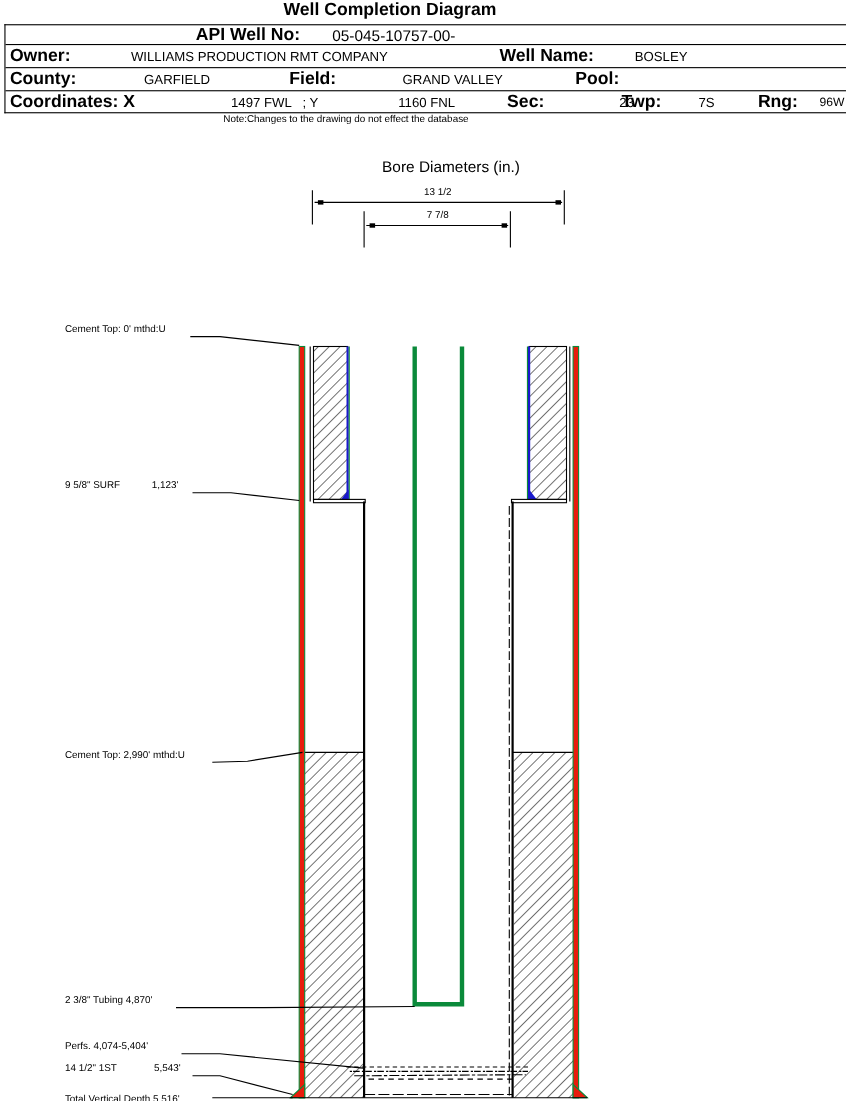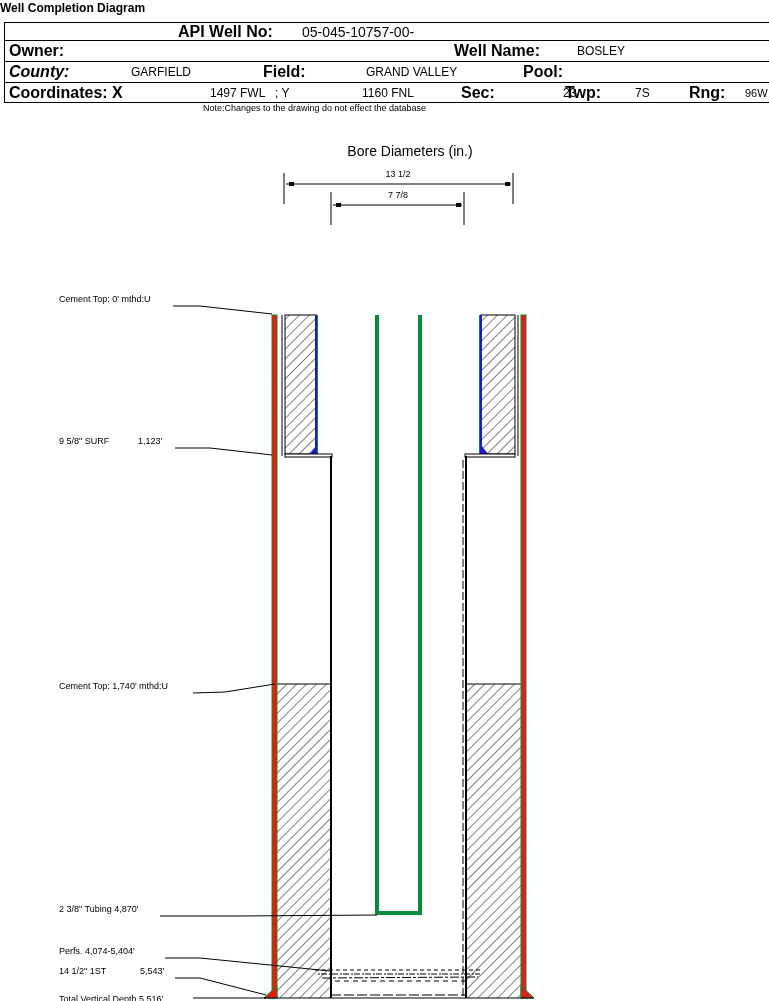--- a/index.html
+++ b/index.html
@@ -1,17 +1,17 @@
 <!DOCTYPE html>
 <html><head>
 <meta charset="utf-8">
 <style>
   html, body { margin:0; padding:0; background:#fff; }
   body { width:769px; height:1001px; position:relative; overflow:hidden; font-family:"Liberation Sans", sans-serif; color:#000; }
-  .title { position:absolute; left:0; width:709px; top:1px; text-align:left; font-weight:bold; font-size:12px; }
+  .title { position:absolute; left:0; width:709px; top:1px; text-align:center; font-weight:bold; font-size:16px; }
   .hdr { position:absolute; left:4px; width:790px; border:1px solid #000; border-right:none; }
   .row { position:absolute; left:0; right:0; height:20px; border-bottom:1px solid #000; }
   .row:last-child { border-bottom:none; }
   .t { position:absolute; white-space:nowrap; font-size:12px; line-height:20px; }
   .lab { font-weight:bold; font-size:16px; line-height:20px; }
   .note { position:absolute; left:0; width:629px; top:103px; text-align:center; font-size:9px; }
   .lbl { position:absolute; font-size:9px; white-space:nowrap; }
   svg { position:absolute; left:0; top:0; }
 </style>
 </head>
@@ -19,25 +19,26 @@
 
 <div class="title">Well Completion Diagram</div>
 
 <div class="hdr" style="top:22px;height:79px;">
   <div class="row" style="top:0;height:17px;">
     <span class="t lab" style="left:173px;line-height:18px;">API Well No:</span>
     <span class="t" style="left:297px;font-size:14px;line-height:18px;">05-045-10757-00-</span>
   </div>
   <div class="row" style="top:18px;">
     <span class="t lab" style="left:4px;">Owner:</span>
+    <span class="t" style="left:114px;">WILLIAMS PRODUCTION RMT COMPANY</span>
     <span class="t lab" style="left:449px;">Well Name:</span>
     <span class="t" style="left:572px;">BOSLEY</span>
   </div>
   <div class="row" style="top:39px;">
-    <span class="t lab" style="left:4px;font-style:italic;">County:</span>
+    <span class="t lab" style="left:4px;">County:</span>
     <span class="t" style="left:126px;">GARFIELD</span>
     <span class="t lab" style="left:258px;">Field:</span>
     <span class="t" style="left:361px;">GRAND VALLEY</span>
     <span class="t lab" style="left:518px;">Pool:</span>
     <span class="t" style="left:570px;"></span>
   </div>
   <div class="row" style="top:60px;">
     <span class="t lab" style="left:4px;">Coordinates: X</span>
     <span class="t" style="left:176px;margin-left:29px;">1497 FWL</span>
     <span class="t" style="left:270px;">; Y</span>
@@ -127,18 +128,18 @@
     <polyline points="160,916 240,916 377,915"></polyline>
     <polyline points="165,958 200,958 330,971"></polyline>
     <polyline points="175,978 200,978 266,995"></polyline>
     <polyline points="193,998 266,998"></polyline>
   </g>
 </svg>
 
 <div class="lbl" style="left:59px;top:294px;">Cement Top: 0' mthd:U</div>
 <div class="lbl" style="left:59px;top:436px;">9 5/8" SURF</div>
 <div class="lbl" style="left:138px;top:436px;">1,123'</div>
-<div class="lbl" style="left:59px;top:681px;">Cement Top: 1,740' mthd:U</div>
+<div class="lbl" style="left:59px;top:681px;">Cement Top: 2,990' mthd:U</div>
 <div class="lbl" style="left:59px;top:904px;">2 3/8" Tubing 4,870'</div>
 <div class="lbl" style="left:59px;top:946px;">Perfs. 4,074-5,404'</div>
 <div class="lbl" style="left:59px;top:966px;">14 1/2" 1ST</div>
 <div class="lbl" style="left:140px;top:966px;">5,543'</div>
 <div class="lbl" style="left:59px;top:994px;">Total Vertical Depth 5,516'</div>
 
 </body></html>

